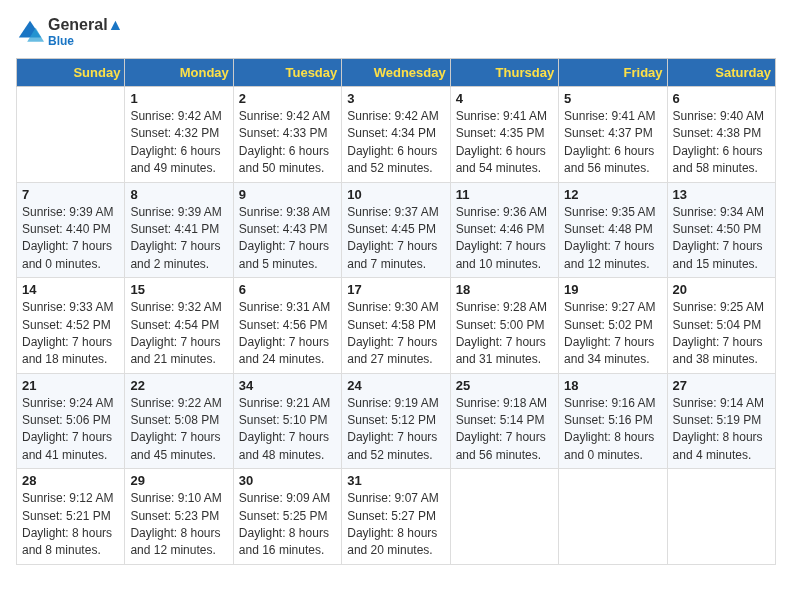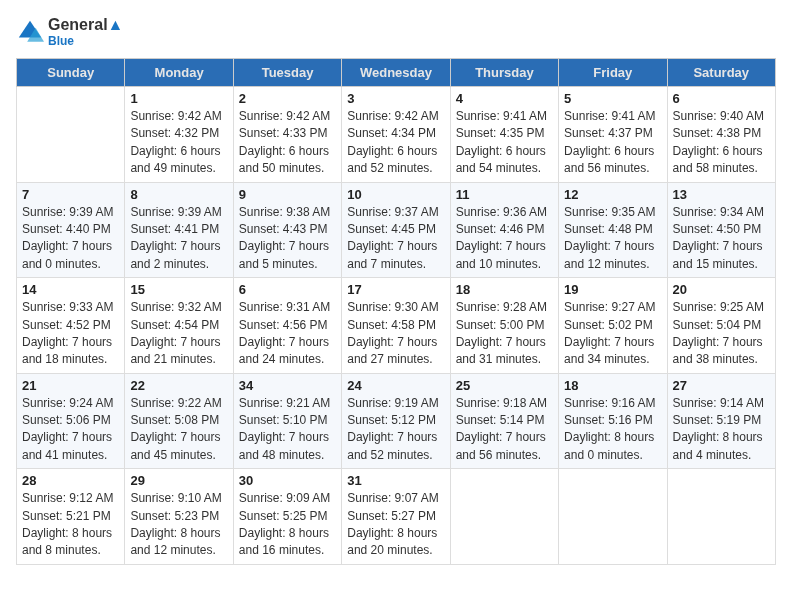--- a/index.html
+++ b/index.html
@@ -37,23 +37,23 @@
       font-size: 15px;
       color: #555;
     }
     .calendar {
       width: 100%;
       border-collapse: collapse;
       font-size: 11px;
     }
     .calendar th {
       background: #2a6db5;
-      color: #e5e5e5;
+      color: #fde047;
       padding: 6px 4px;
-      text-align: center;
+      text-align: right;
       font-size: 13px;
       font-weight: bold;
       border: 1px solid #ccc;
     }
     .calendar td {
       vertical-align: top;
       padding: 4px 5px;
       border: 1px solid #ddd;
       width: 108px;
       height: 88px;

